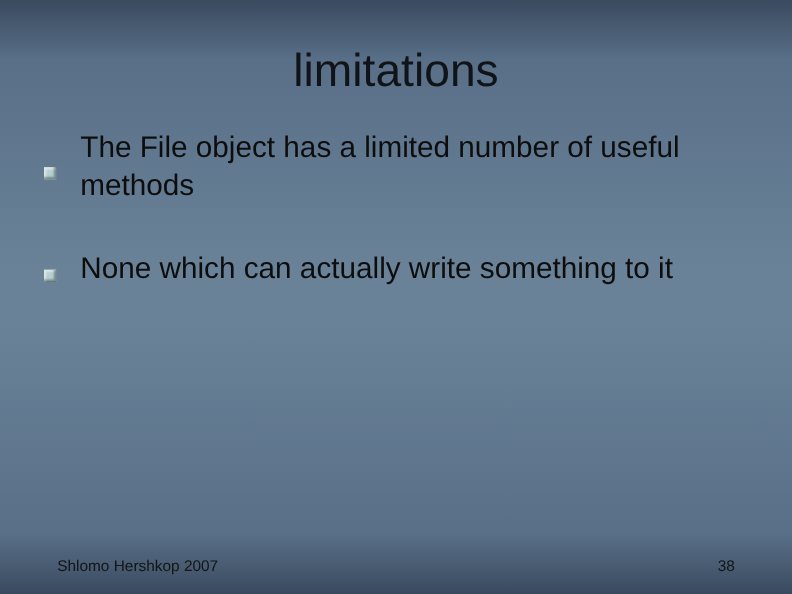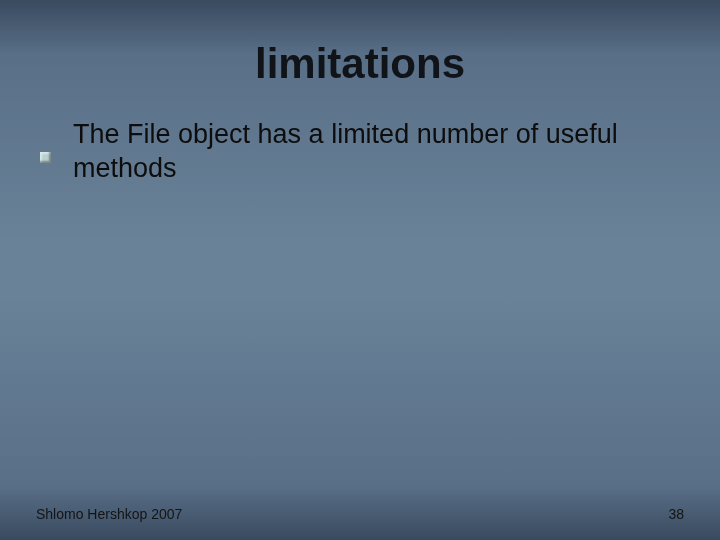--- a/index.html
+++ b/index.html
@@ -22,21 +22,21 @@
     position: relative;
     font-family: Verdana, Geneva, sans-serif;
     color: #1a1a1a;
     box-sizing: border-box;
   }
   .title {
     width: 100%;
     text-align: center;
     padding-top: 40px;
     font-size: 42px;
-    font-weight: 700;
+    font-weight: 400;
     color: #101418;
     font-family: Verdana, Geneva, sans-serif;
   }
   .body {
     padding: 30px 40px 0 40px;
   }
   .bullet-row {
     display: flex;
     align-items: center;
     margin-bottom: 42px;
@@ -54,21 +54,21 @@
   .bullet-text {
     font-size: 27px;
     line-height: 1.25;
     color: #0d0d0d;
   }
   .footer {
     position: absolute;
     bottom: 18px;
     left: 0;
     width: 100%;
-    padding: 0 36px;
+    padding: 0 52px;
     box-sizing: border-box;
     display: flex;
     justify-content: space-between;
     font-size: 14px;
     color: #141414;
   }
 </style>
 </head>
 <body>
 
@@ -76,20 +76,24 @@
 
   <div class="title">limitations</div>
 
   <div class="body">
 
     <div class="bullet-row">
       <div class="bullet-icon"></div>
       <div class="bullet-text">The File object has a limited number of useful methods</div>
     </div>
 
+    <div class="bullet-row">
+      <div class="bullet-icon"></div>
+      <div class="bullet-text">None which can actually write something to it</div>
+    </div>
 
 
   </div>
 
   <div class="footer">
     <span>Shlomo Hershkop 2007</span>
     <span>38</span>
   </div>
 
 </div>

